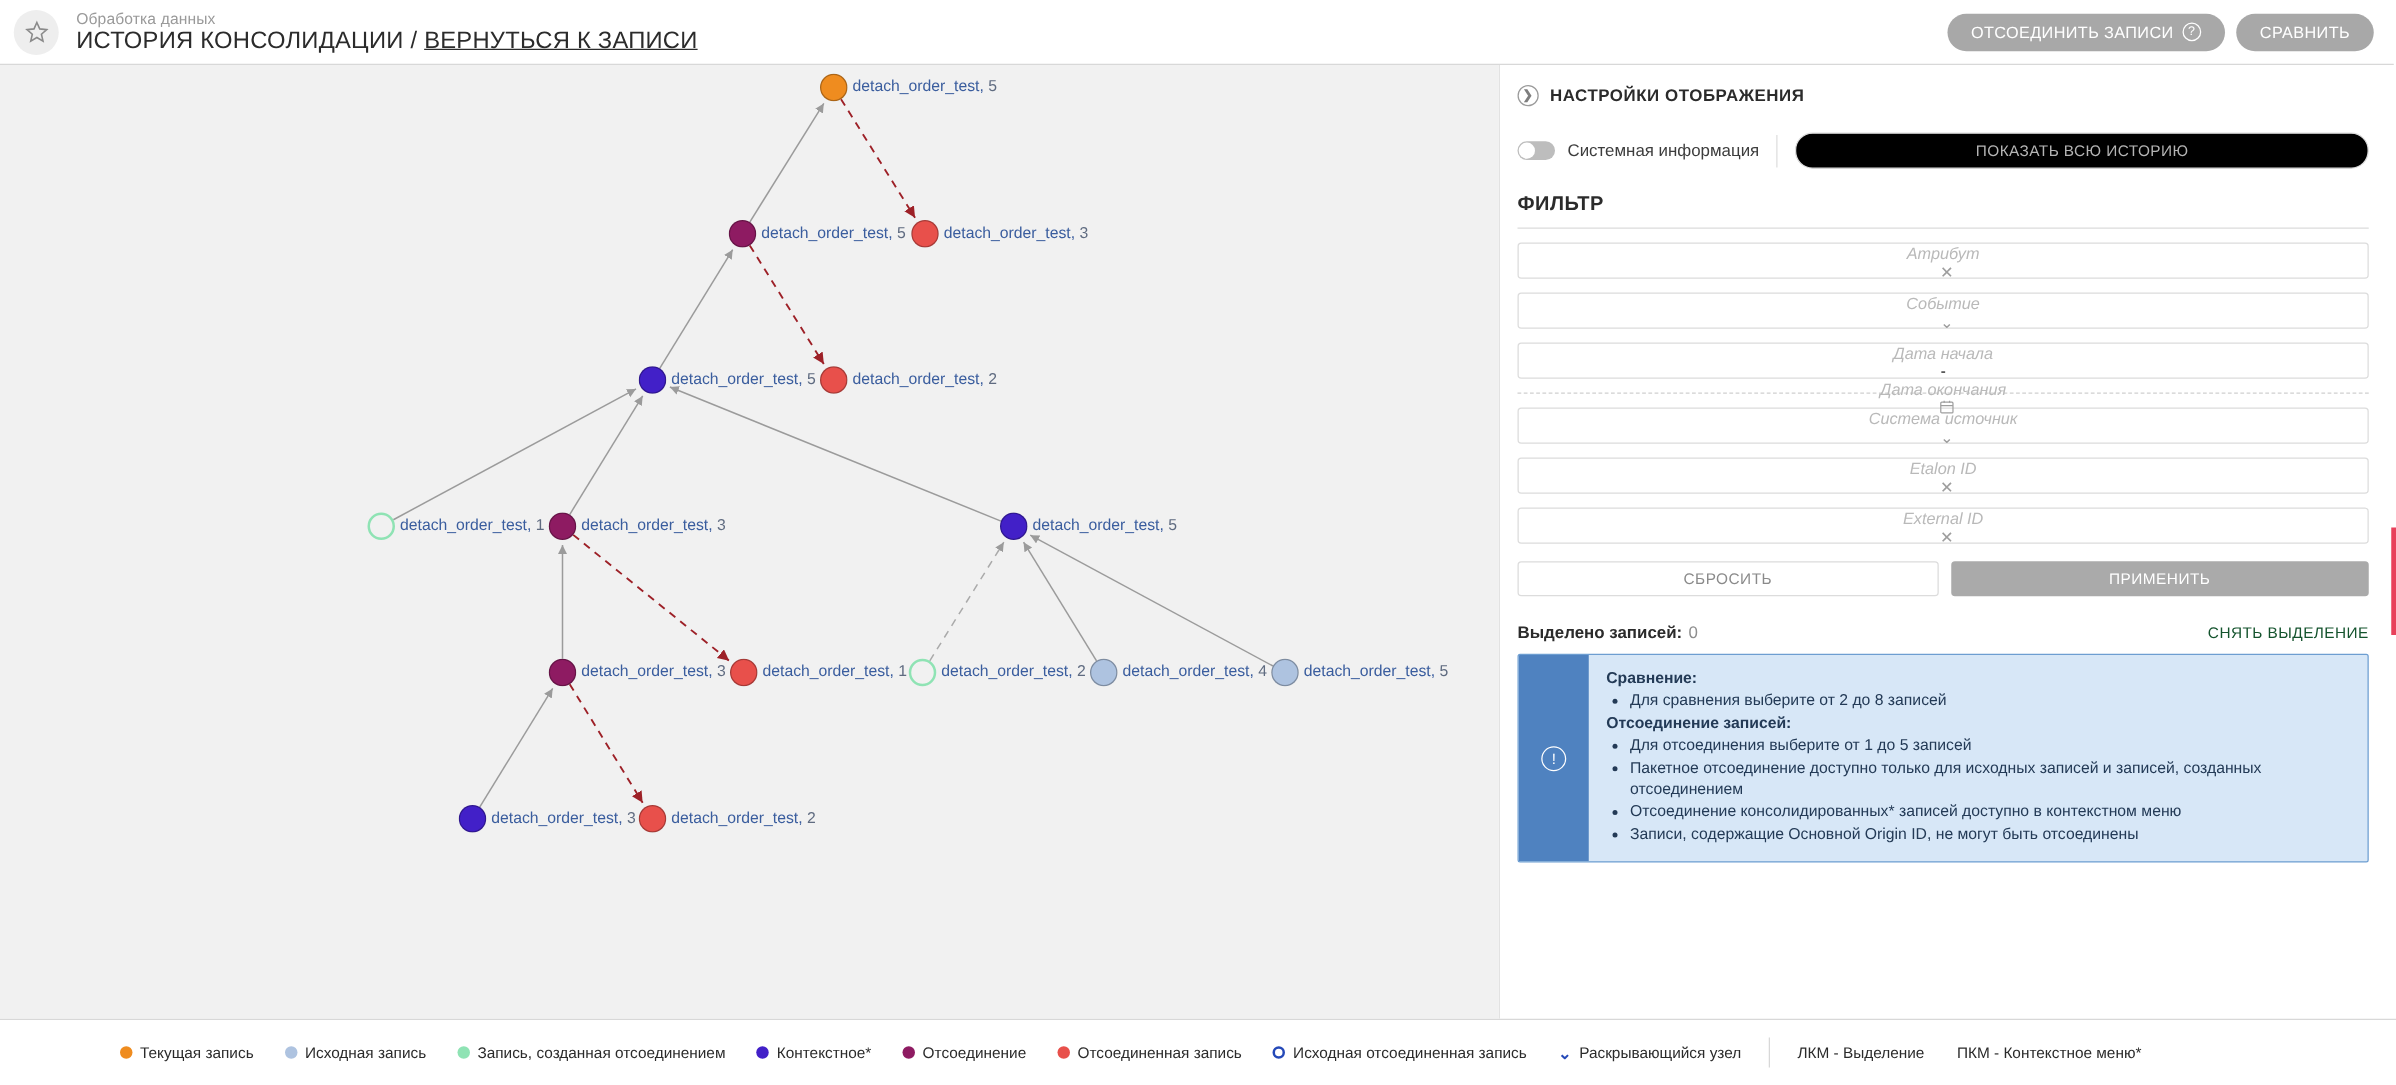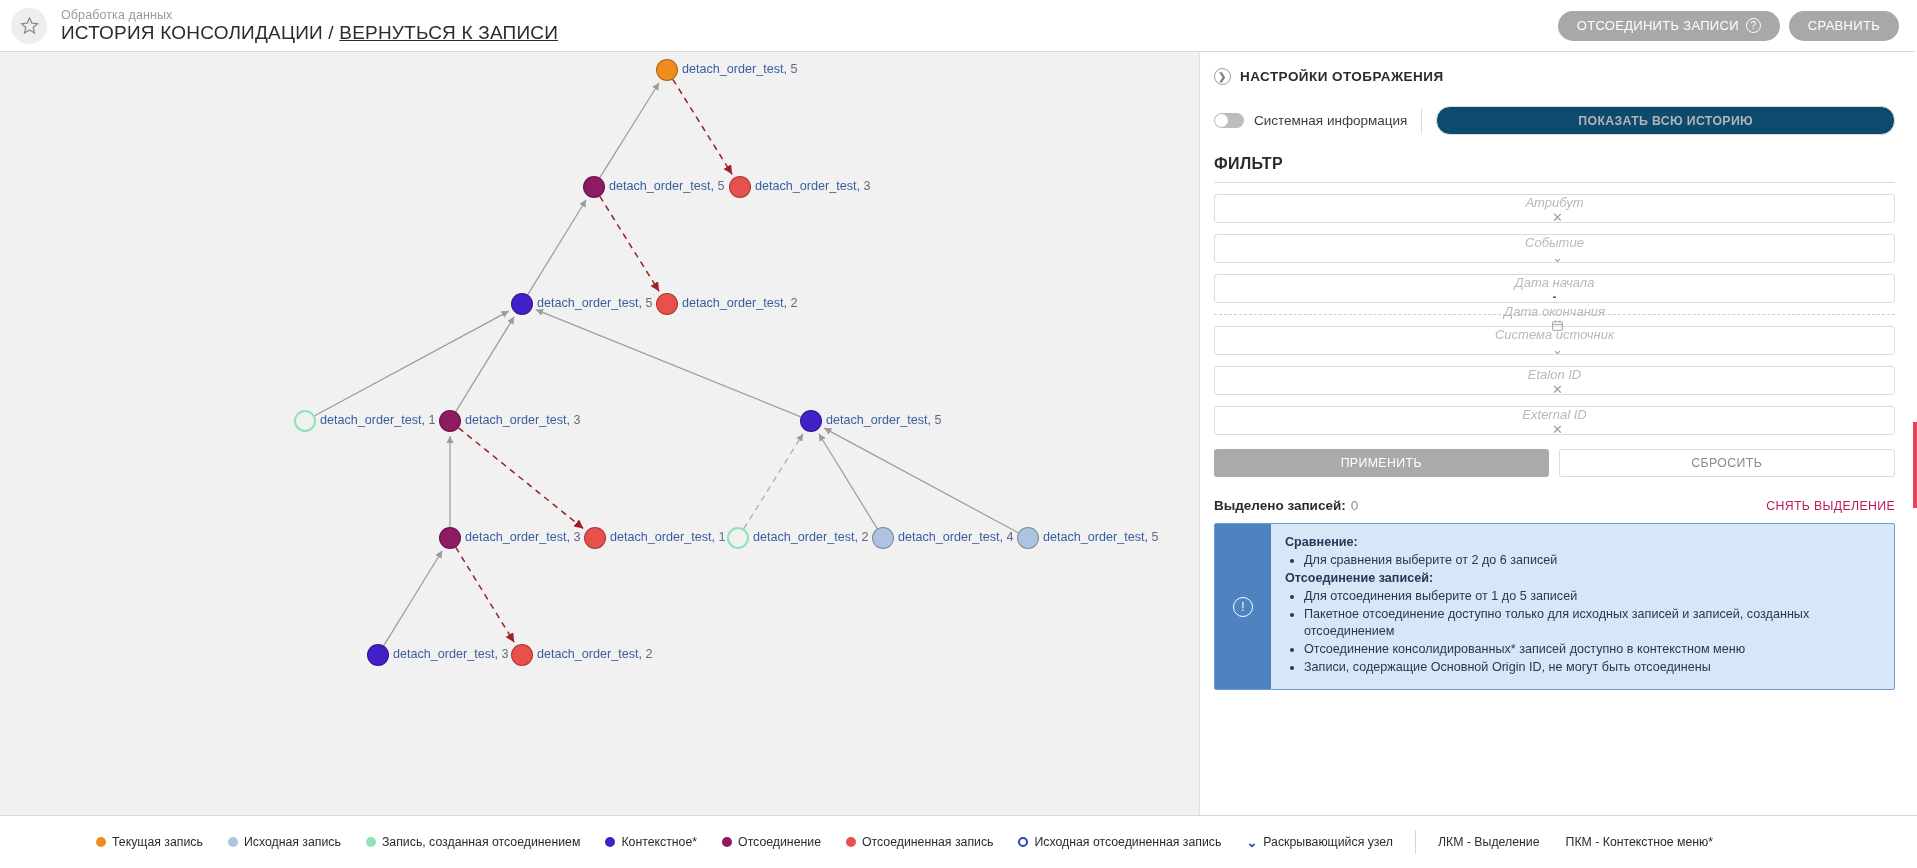--- a/index.html
+++ b/index.html
@@ -72,22 +72,22 @@
     position:relative; cursor:pointer; flex:0 0 auto;
   }
   .switch .knob {
     position:absolute; left:1px; top:1px; width:13px; height:13px;
     border-radius:50%; background:#ffffff;
   }
   #toggle-label { font-size:13.5px; color:#3d3d3d; margin-left:10px; }
   #toggle-divider { width:1px; height:26px; background:#dedede; margin:0 14px; }
   #show-all-btn {
     flex:1 1 auto; height:29px; border:1px solid #dcdcdc; border-radius:14px;
-    background:#0c4a6e; color:#b4b4b4; font-size:12.3px; letter-spacing:.35px;
-    cursor:pointer; font-family:"Liberation Sans", sans-serif;font-weight:bold;
+    background:#000000; color:#b4b4b4; font-size:12.3px; letter-spacing:.35px;
+    cursor:pointer; font-family:"Liberation Sans", sans-serif;
   }
   #filter-title {
     margin-top:20px; font-size:16px; font-weight:bold; color:#2b2b2b; letter-spacing:.4px;
   }
   #filter-hr { height:1px; background:#dcdcdc; margin-top:9px; }
   .field {
     margin-top:11px; height:29px; border:1px solid #dcdcdc; border-radius:3px;
     display:flex; align-items:center; padding:0 11px; background:#ffffff;flex-direction:column;
   }
   .field .ph { font-size:13px; color:#b9b9b9; font-style:italic; flex:1 1 auto; }
@@ -104,21 +104,21 @@
     flex:1 1 0; height:28px; border:none; border-radius:3px;
     background:#aaaaaa; color:#ffffff; font-size:12.3px; letter-spacing:.4px;
     cursor:pointer; font-family:"Liberation Sans", sans-serif;
   }
   #selected-row {
     display:flex; align-items:center; margin-top:21px;
   }
   #selected-label { font-size:13.5px; color:#2b2b2b; font-weight:bold; }
   #selected-count { font-size:13.5px; color:#8e8e8e; margin-left:5px; }
   #clear-sel {
-    margin-left:auto; font-size:12.3px; color:#be185d; letter-spacing:.35px; cursor:pointer;
+    margin-left:auto; font-size:12.3px; color:#14532d; letter-spacing:.35px; cursor:pointer;
   }
   #info-box {
     margin-top:10px; display:flex; background:#d7e7f7;
     border:1px solid #6d9ed1; border-radius:2px; overflow:hidden;
   }
   #info-icon-col {
     width:56px; background:#4f82c0; display:flex; align-items:center;
     justify-content:center; flex:0 0 auto;
   }
   #info-icon {
@@ -294,38 +294,38 @@
       <span class="ph">Etalon ID</span>
       <span class="ico">✕</span>
     </div>
 
     <div class="field">
       <span class="ph">External ID</span>
       <span class="ico">✕</span>
     </div>
 
     <div id="filter-btns">
+      <button id="reset-btn">СБРОСИТЬ</button>
       <button id="apply-btn">ПРИМЕНИТЬ</button>
-      <button id="reset-btn">СБРОСИТЬ</button>
     </div>
 
     <div id="selected-row">
       <span id="selected-label">Выделено записей:</span>
       <span id="selected-count">0</span>
       <span id="clear-sel">СНЯТЬ ВЫДЕЛЕНИЕ</span>
     </div>
 
     <div id="info-box">
       <div id="info-icon-col">
         <span id="info-icon">!</span>
       </div>
       <div id="info-body">
         <div class="ib-head">Сравнение:</div>
         <ul>
-          <li>Для сравнения выберите от 2 до 6 записей</li>
+          <li>Для сравнения выберите от 2 до 8 записей</li>
         </ul>
         <div class="ib-head">Отсоединение записей:</div>
         <ul>
           <li>Для отсоединения выберите от 1 до 5 записей</li>
           <li>Пакетное отсоединение доступно только для исходных записей и записей, созданных отсоединением</li>
           <li>Отсоединение консолидированных* записей доступно в контекстном меню</li>
           <li>Записи, содержащие Основной Origin ID, не могут быть отсоединены</li>
         </ul>
       </div>
     </div>

